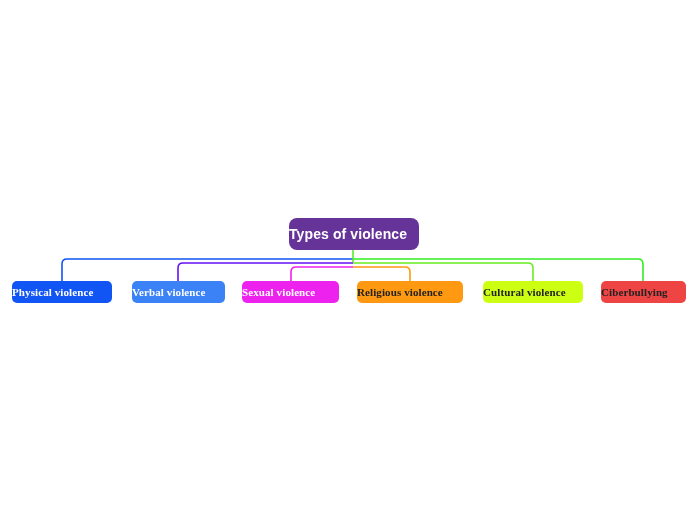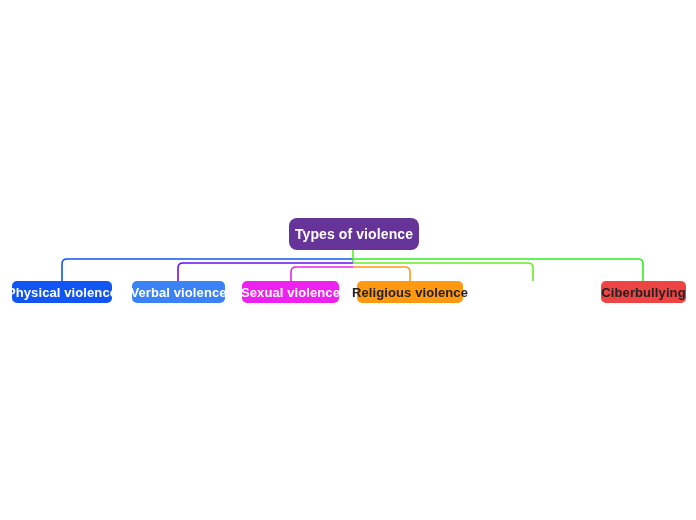--- a/index.html
+++ b/index.html
@@ -25,34 +25,34 @@
     top: 0;
     width: 696px;
     height: 520px;
     pointer-events: none;
   }
   .node {
     position: absolute;
     box-sizing: border-box;
     display: flex;
     align-items: center;
-    justify-content: center;
     border-radius: 6px;
     white-space: nowrap;
     letter-spacing: 0.1px;
   }
   .node-root {
     font-size: 14px;
     font-weight: bold;
     border-radius: 8px;
   }
   .node-child {
-    font-size: 13px;
+    font-size: 11px;
     font-weight: bold;
     border-radius: 5px;
+    font-family: Liberation Serif, serif;
   }
 </style>
 </head>
 <body>
 
 <div id="canvas" style="width: 696px; height: 520px; background: rgb(255, 255, 255);">
 
   <svg id="connectors" viewBox="0 0 696 520" xmlns="http://www.w3.org/2000/svg">
       <path d="M 353 259 H 67 Q 62 259 62 264 V 281" fill="none" stroke="#1155F5" stroke-width="1.6" stroke-linecap="butt"></path>
       <path d="M 353 263 H 183 Q 178 263 178 268 V 281" fill="none" stroke="#6611F7" stroke-width="1.6" stroke-linecap="butt"></path>
@@ -72,17 +72,20 @@
   </div>
   <div class="node node-child" style="left: 132px; top: 281px; width: 93px; height: 22px; background: #3b82f6; color: rgb(255, 255, 255);">
     <span>Verbal violence</span>
   </div>
   <div class="node node-child" style="left: 357px; top: 281px; width: 106px; height: 22px; background: rgb(255, 153, 17); color: rgb(34, 34, 34);">
     <span>Religious violence</span>
   </div>
   <div class="node node-child" style="left: 242px; top: 281px; width: 97px; height: 22px; background: rgb(238, 34, 238); color: rgb(255, 255, 255);">
     <span>Sexual violence</span>
   </div>
+  <div class="node node-child" style="left: 483px; top: 281px; width: 100px; height: 22px; background: rgb(204, 255, 17); color: rgb(34, 34, 34);">
+    <span>Cultural violence</span>
+  </div>
   <div class="node node-child" style="left: 601px; top: 281px; width: 85px; height: 22px; background: #ef4444; color: rgb(34, 34, 34);">
     <span>Ciberbullying</span>
   </div>
 
 </div>
 
 </body></html>

